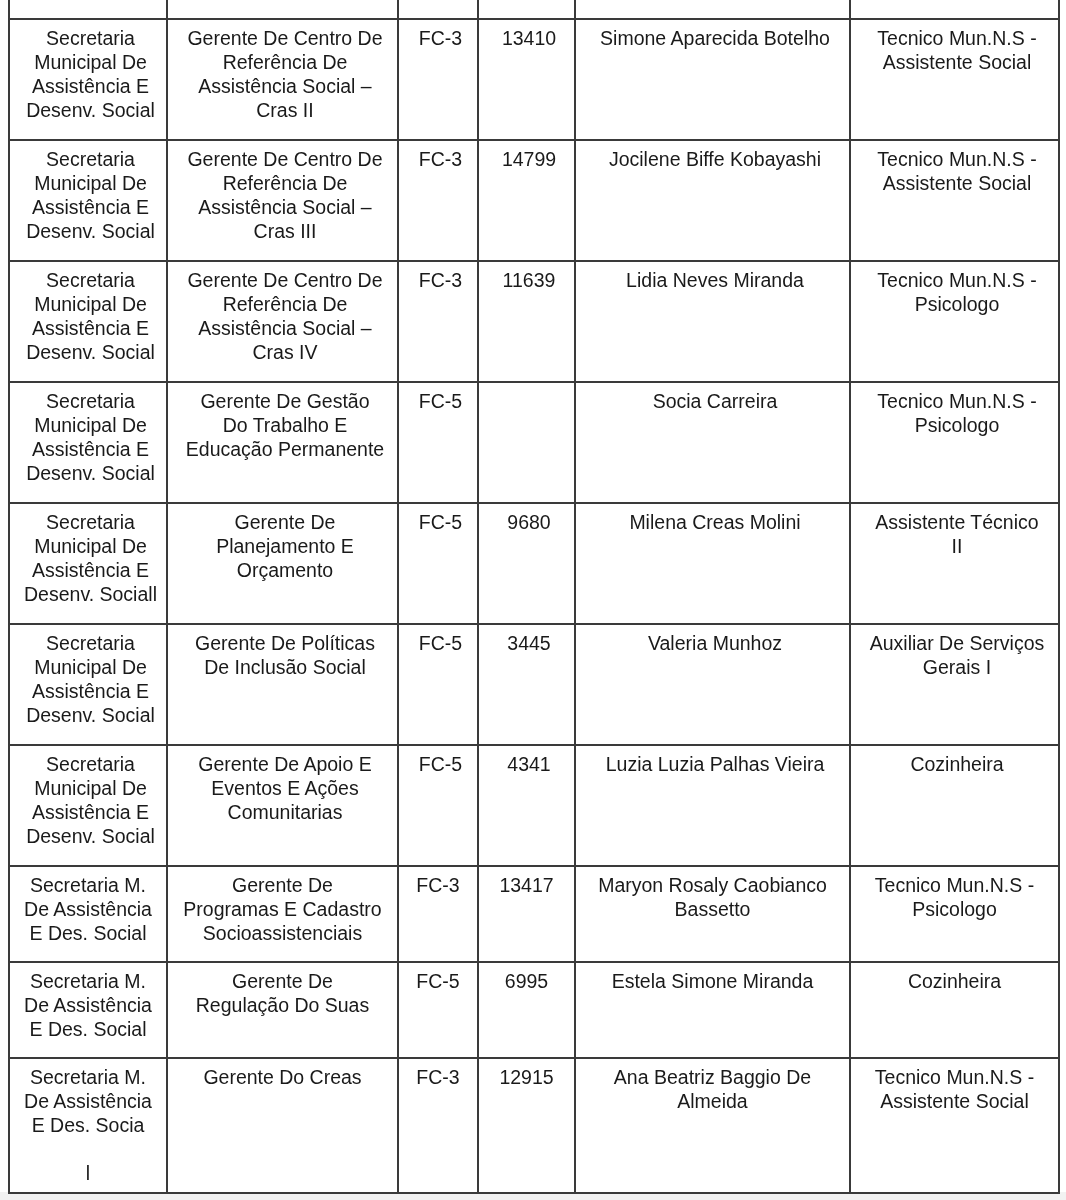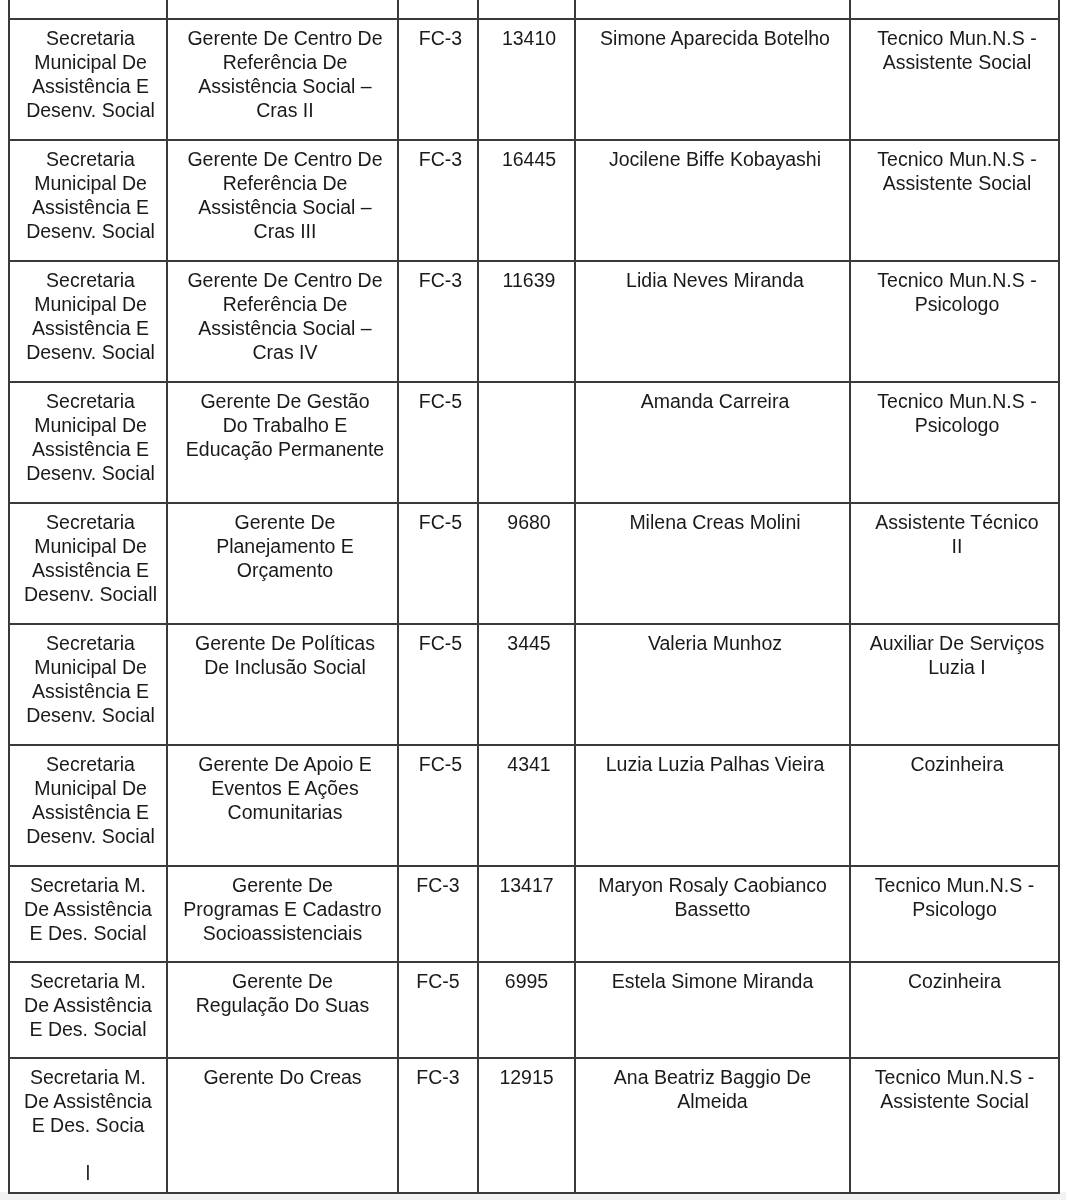--- a/index.html
+++ b/index.html
@@ -81,21 +81,21 @@
       <tr class="r4">
         <td>Secretaria
 Municipal De
 Assistência E
 Desenv. Social</td>
         <td>Gerente De Centro De
 Referência De
 Assistência Social –
 Cras III</td>
         <td>FC-3</td>
-        <td>16445</td>
+        <td>14799</td>
         <td>Jocilene Biffe Kobayashi</td>
         <td>Tecnico Mun.N.S -
 Assistente Social</td>
       </tr>
       <tr class="r4">
         <td>Secretaria
 Municipal De
 Assistência E
 Desenv. Social</td>
         <td>Gerente De Centro De
@@ -111,21 +111,21 @@
       <tr class="r4">
         <td>Secretaria
 Municipal De
 Assistência E
 Desenv. Social</td>
         <td>Gerente De Gestão
 Do Trabalho E
 Educação Permanente</td>
         <td>FC-5</td>
         <td></td>
-        <td>Amanda Carreira</td>
+        <td>Socia Carreira</td>
         <td>Tecnico Mun.N.S -
 Psicologo</td>
       </tr>
       <tr class="r4">
         <td>Secretaria
 Municipal De
 Assistência E
 Desenv. Sociall</td>
         <td>Gerente De
 Planejamento E
@@ -140,21 +140,21 @@
         <td>Secretaria
 Municipal De
 Assistência E
 Desenv. Social</td>
         <td>Gerente De Políticas
 De Inclusão Social</td>
         <td>FC-5</td>
         <td>3445</td>
         <td>Valeria Munhoz</td>
         <td>Auxiliar De Serviços
-Luzia I</td>
+Gerais I</td>
       </tr>
       <tr class="r4">
         <td>Secretaria
 Municipal De
 Assistência E
 Desenv. Social</td>
         <td>Gerente De Apoio E
 Eventos E Ações
 Comunitarias</td>
         <td>FC-5</td>

